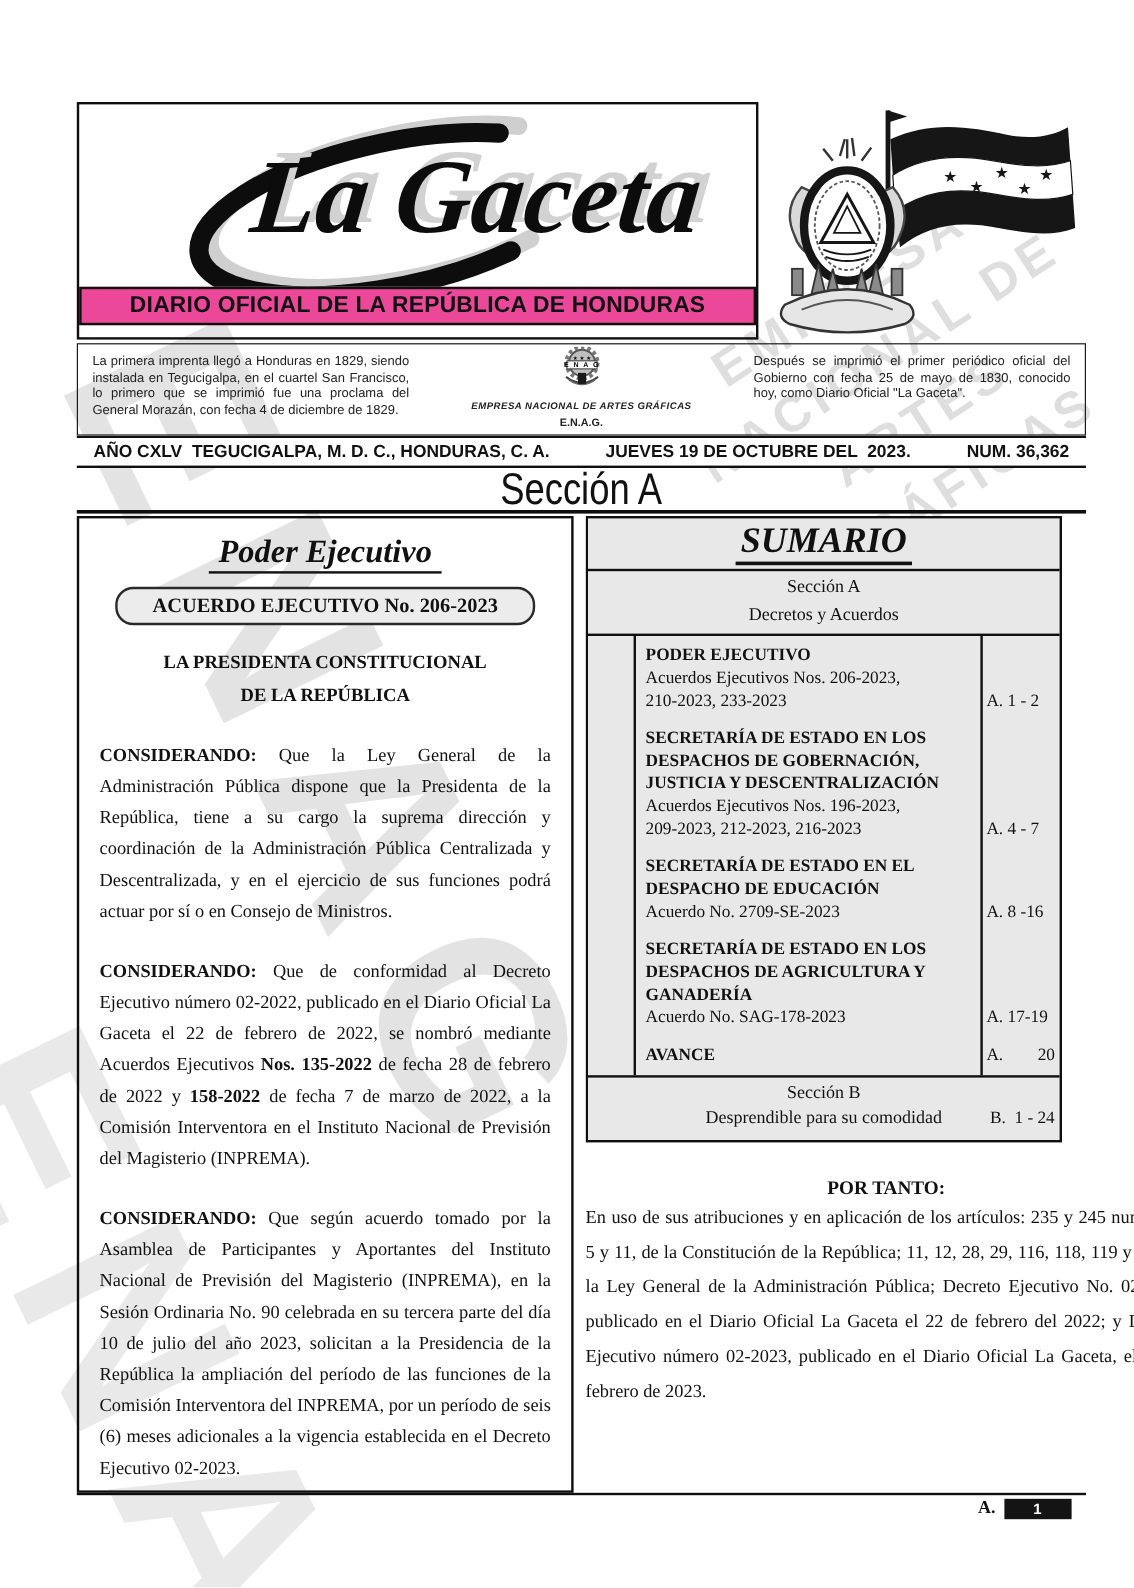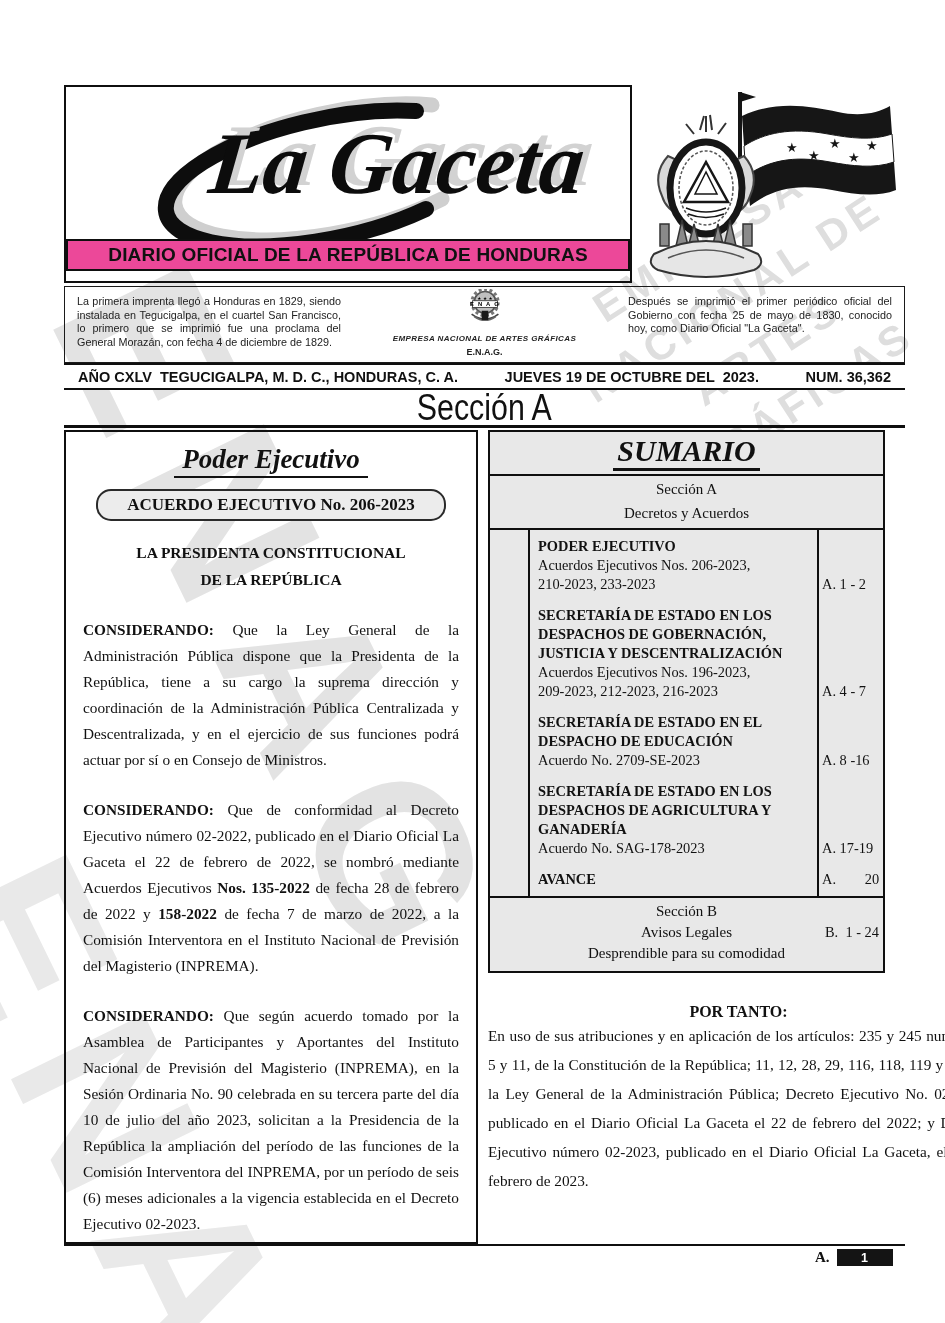--- a/index.html
+++ b/index.html
@@ -269,21 +269,20 @@
               <div class="sum-line">Acuerdo No. SAG-178-2023</div>
               <div class="sum-page">A. 17-19</div>
             </div>
             <div class="sum-entry">
               <div class="sum-line sum-line-bold">AVANCE</div>
               <div class="sum-page">A.        20</div>
             </div>
           </div>
         <div class="sumario-b">
           <div>Sección B</div>
-          <div>Avisos Legales</div>
           <div>Desprendible para su comodidad</div>
           <span class="b-pages">B.  1 - 24</span>
         </div>
       </div>
       <div class="por-tanto">POR TANTO:</div>
       <div class="por-tanto-par">En uso de sus atribuciones y en aplicación de los artículos: 235 y 245 numerales 5 y 11, de la Constitución de la República; 11, 12, 28, 29, 116, 118, 119 y 122 de la Ley General de la Administración Pública; Decreto Ejecutivo No. 02-2022, publicado en el Diario Oficial La Gaceta el 22 de febrero del 2022; y Decreto Ejecutivo número 02-2023, publicado en el Diario Oficial La Gaceta, el 20 de febrero de 2023.</div>
     </div>
   </div>
 
   <div class="page-marker">

